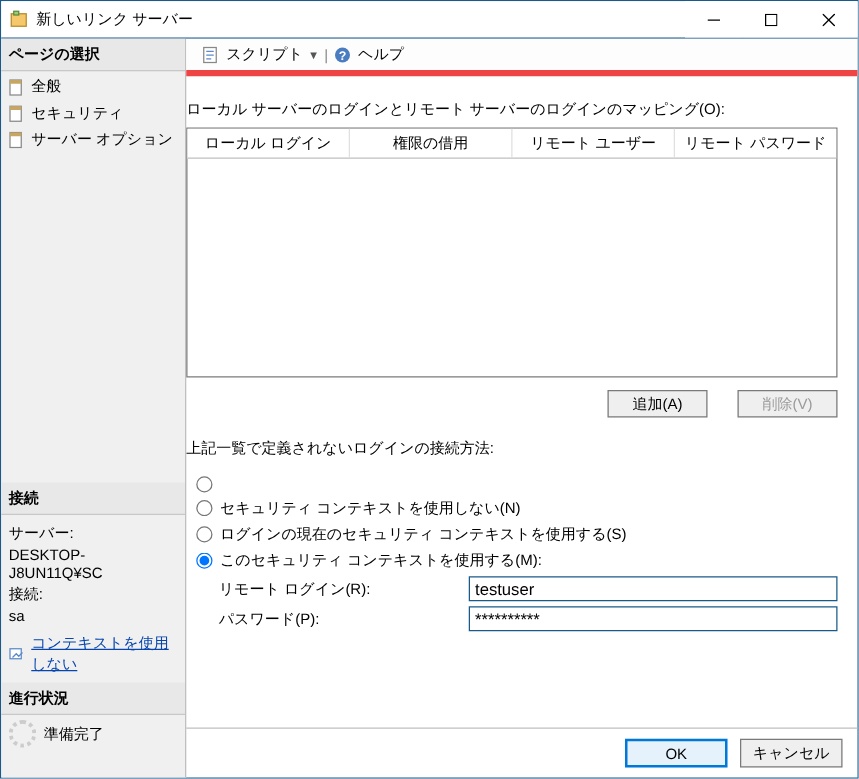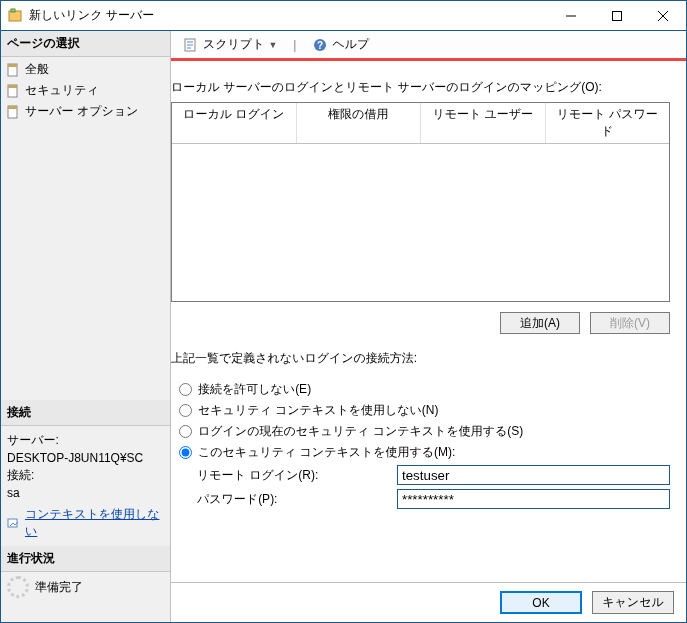--- a/index.html
+++ b/index.html
@@ -5,46 +5,46 @@
 * { box-sizing: border-box; margin: 0; padding: 0; }
 body { font-family: "MS UI Gothic", "Yu Gothic UI", Meiryo, sans-serif; font-size: 12px; background: #fff; color: #000; }
 .window { width: 687px; height: 623px; border: 1px solid #1a5a8a; display: flex; flex-direction: column; background: #fff; }
 .titlebar { height: 30px; background: #fff; border-bottom: 1px solid #1a5a8a; display: flex; align-items: center; padding-left: 6px; }
 .titlebar .title-icon { width: 16px; height: 16px; margin-right: 6px; display:inline-flex; align-items:center; justify-content:center; }
 .titlebar .win-title { flex: 1; font-size: 12px; }
 .win-controls { display: flex; height: 100%; }
 .win-btn { width: 46px; height: 29px; display:flex; align-items:center; justify-content:center; font-size: 13px; background:#fff; border:none; }
 
 .body { flex:1; display:flex; min-height:0; }
-.sidebar { width: 170px; background: #f0f0f0; border-right: 1px solid #c0c0c0; display:flex; flex-direction:column; }
+.sidebar { width: 148px; background: #f0f0f0; border-right: 1px solid #c0c0c0; display:flex; flex-direction:column; }
 .side-section-title { background:#e8e8e8; border-bottom:1px solid #c8c8c8; padding:4px 6px; font-weight:bold; font-size:12px; }
 .side-items { padding: 2px 0; }
 .side-item { display:flex; align-items:center; padding:2px 4px; cursor:pointer; }
 .side-item .icon { width:16px; height:16px; margin-right:4px; display:inline-flex; align-items:center; justify-content:center; }
 .side-item .txt { font-size:12px; }
 .spacer-flex { flex:1; }
 .conn-block { padding: 4px 6px; font-size:12px; }
 .conn-block div { margin: 2px 0; }
 .conn-link { color:#0645ad; text-decoration: underline; cursor:pointer; }
 .progress-icon { width:22px; height:22px; border:3px dotted #ccc; border-radius:50%; display:inline-block; vertical-align:middle; margin-right:6px; }
 
 .main { flex:1; display:flex; flex-direction:column; min-width:0; }
-.toolbar { height:30px; border-bottom:3px solid #ef4444; display:flex; align-items:center; padding: 0 8px; gap:12px; background:#fdfdfd; }
+.toolbar { height:30px; border-bottom:5px solid #ef4444; display:flex; align-items:center; padding: 0 8px; gap:0; background:#fdfdfd; }
 .tool-btn { display:flex; align-items:center; gap:4px; cursor:pointer; padding:2px 4px; }
 .tool-icon { width:16px; height:16px; display:inline-flex; align-items:center; justify-content:center; }
 .tool-sep { color:#888; }
 .tool-arrow { font-size:9px; color:#555; }
 
 .content { flex:1; padding: 18px 16px 10px 0; display:flex; flex-direction:column; min-height:0; }
 .lbl { margin-bottom:6px; }
 .grid-wrap { border:1px solid #7a7a7a; height:200px; background:#fff; }
 .grid-head { display:flex; border-bottom:1px solid #c0c0c0; background:#fff;text-align:center; }
 .grid-head div { flex:1; padding:3px 6px; border-right:1px solid #e0e0e0; font-size:12px; }
 .grid-head div:last-child { border-right:none; }
-.btn-row { display:flex; justify-content:flex-end; gap:10px; margin:10px 0 16px 0; }
+.btn-row { display:flex; justify-content:flex-end; gap:24px; margin:10px 0 16px 0; }
 button.stdbtn { min-width:80px; height:22px; border:1px solid #7a7a7a; background:#efefef; font-family:inherit; font-size:12px; cursor:pointer; }
 button.stdbtn:disabled { color:#9a9a9a; }
 .radio-group { margin-left: 8px; margin-top:4px; }
 .radio-row { display:flex; align-items:center; margin:4px 0; cursor:pointer; }
 .radio-row input { margin-right:6px; }
 .field-row { display:flex; align-items:center; margin:4px 0 4px 18px; }
 .field-row label { width: 200px; }
 .field-row input { flex:1; border:1px solid #1a5a8a; height:20px; padding:2px 4px; font-family:inherit; }
 
 .footer { height:40px; border-top:1px solid #c0c0c0; display:flex; align-items:center; justify-content:flex-end; padding: 0 12px; gap:10px; }
@@ -185,21 +185,20 @@
         </div>
         <div class="btn-row">
           <button class="stdbtn">追加(A)</button>
           <button class="stdbtn" disabled="">削除(V)</button>
         </div>
 
         <div class="lbl">上記一覧で定義されないログインの接続方法:</div>
         <div class="radio-group">
           <label class="radio-row">
             <input type="radio" name="lm" style="">
-            <span>接続を許可しない(E)</span>
           </label>
           <label class="radio-row">
             <input type="radio" name="lm" style="">
             <span>セキュリティ コンテキストを使用しない(N)</span>
           </label>
           <label class="radio-row">
             <input type="radio" name="lm" style="">
             <span>ログインの現在のセキュリティ コンテキストを使用する(S)</span>
           </label>
           <label class="radio-row">

